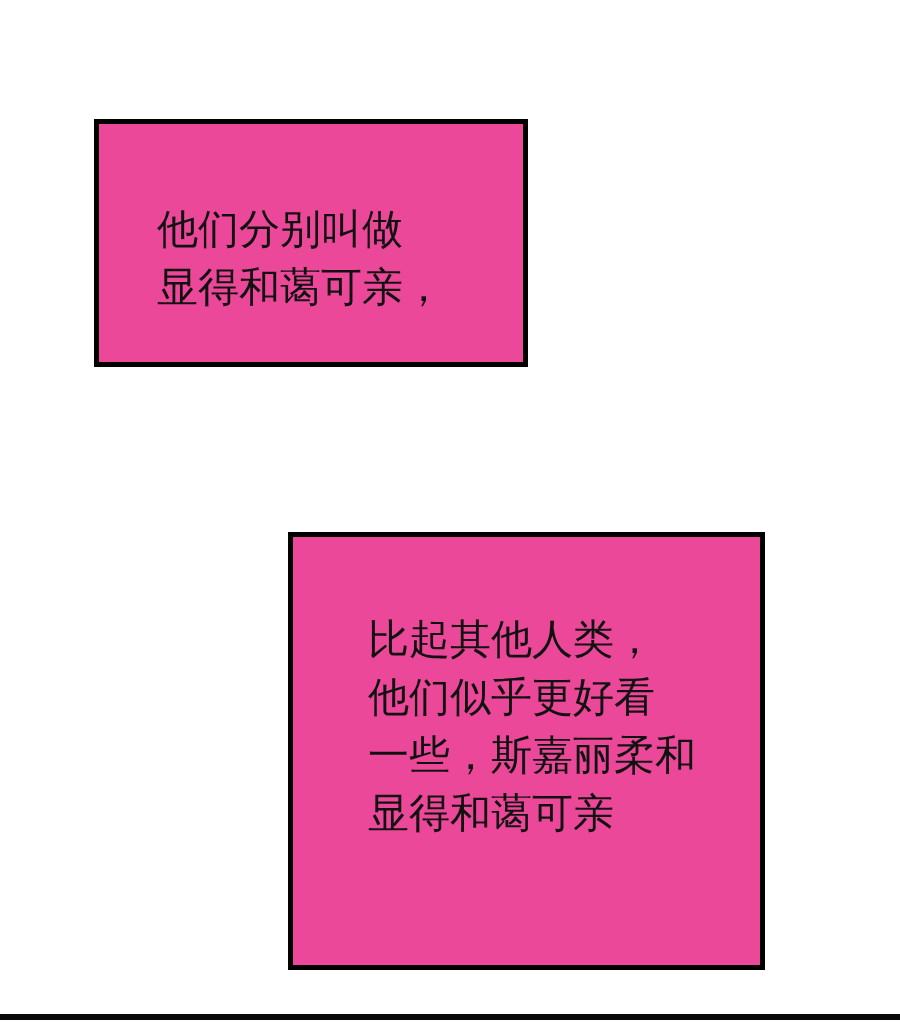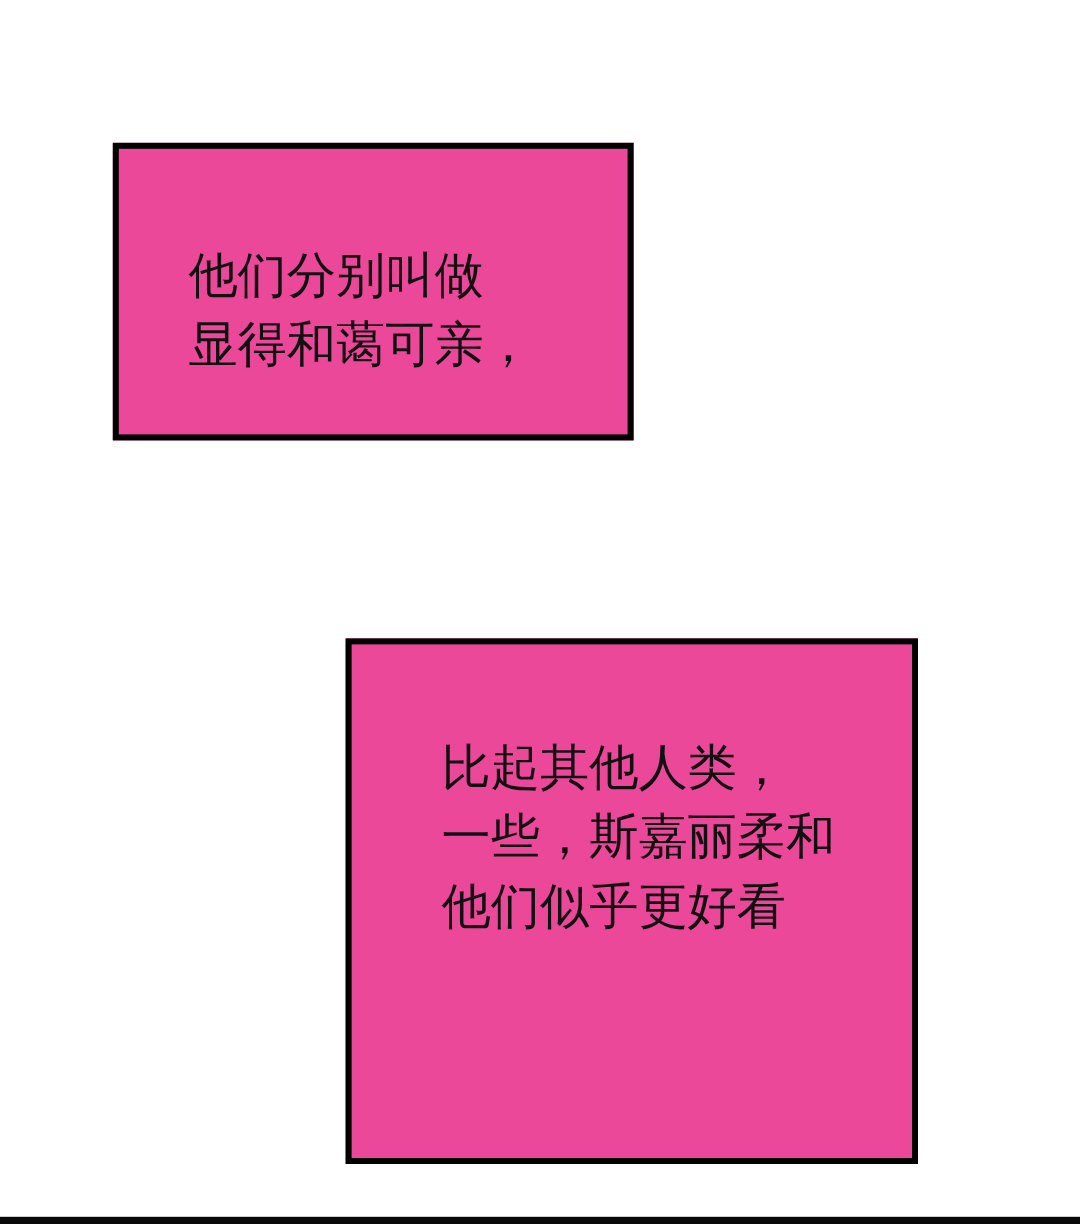--- a/index.html
+++ b/index.html
@@ -88,20 +88,21 @@
   <div class="speech-box" id="panel-1">
     <div class="box-text" id="panel-1-text">
       <span class="box-line">他们分别叫做</span>
       <span class="box-line">显得和蔼可亲，</span>
     </div>
   </div>
 
   <div class="speech-box" id="panel-2">
     <div class="box-text" id="panel-2-text">
       <span class="box-line">比起其他人类，</span>
+      <span class="box-line">他们似乎更好看</span>
       <span class="box-line">一些，斯嘉丽柔和</span>
-      <span class="box-line">他们似乎更好看</span>
+      <span class="box-line">显得和蔼可亲</span>
     </div>
   </div>
 
   <div id="page-divider"></div>
 
 </div>
 
 </body></html>

